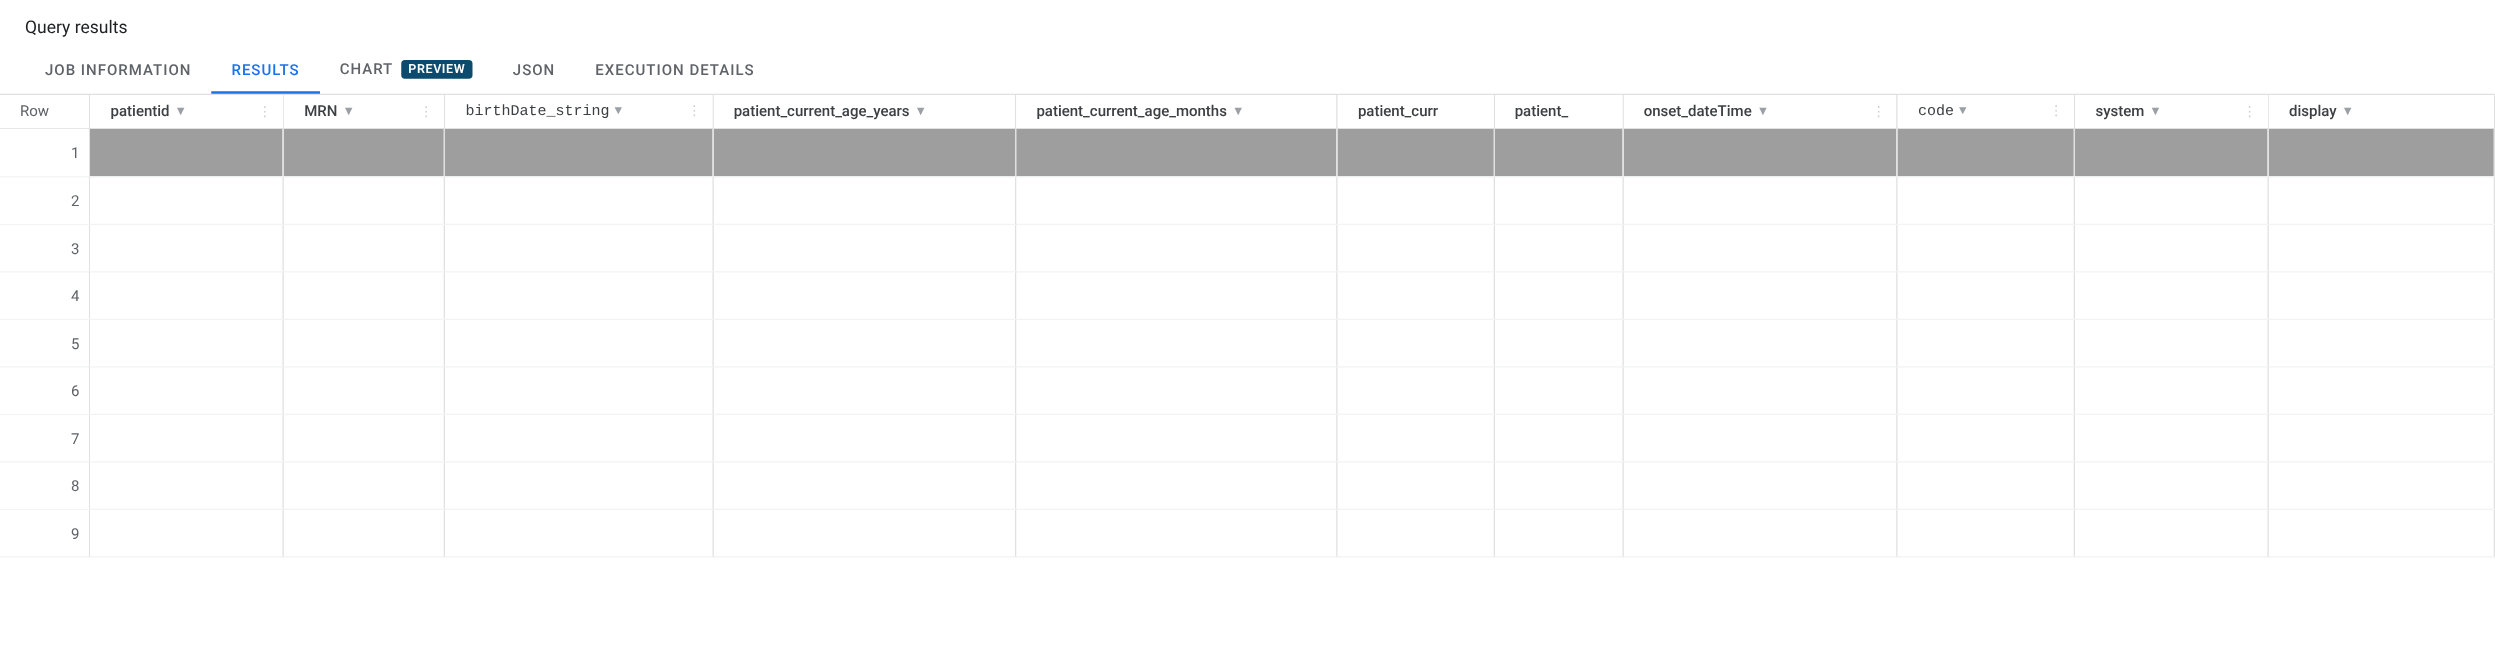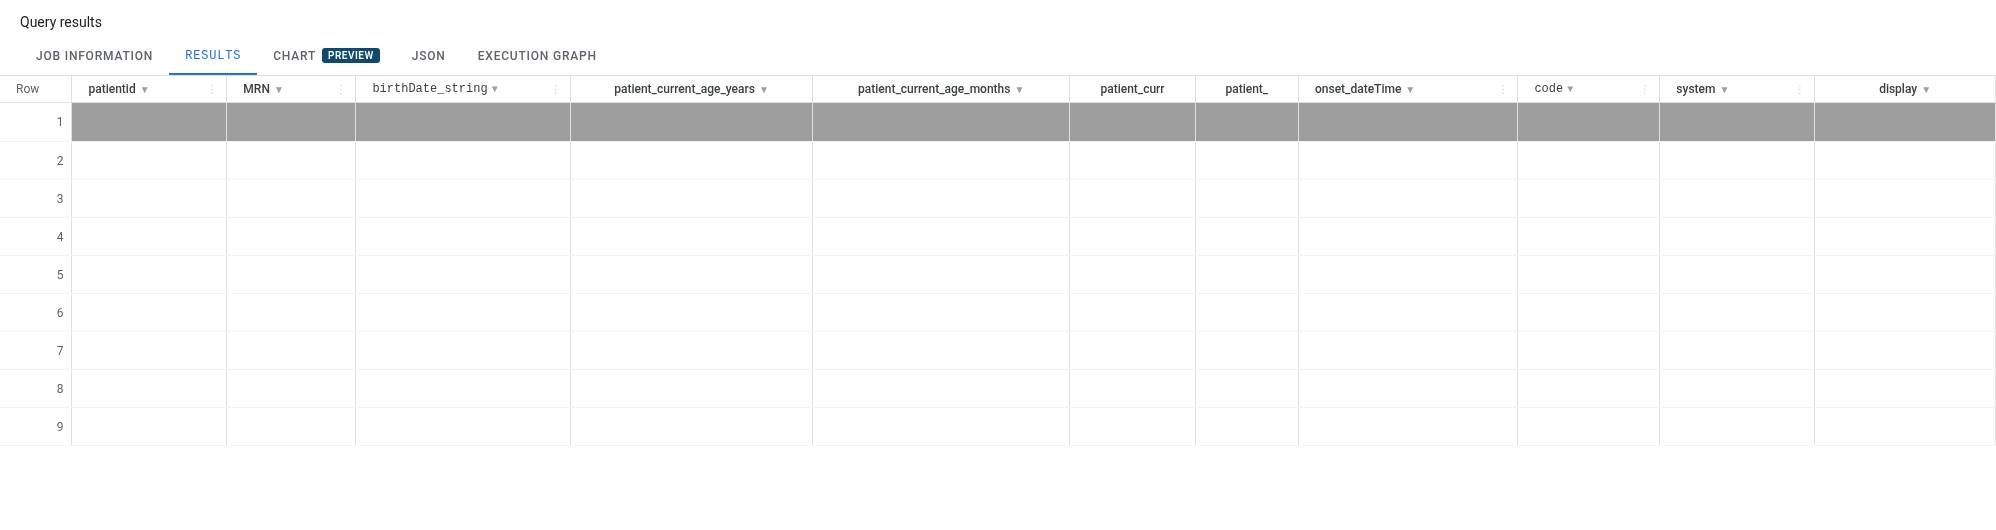--- a/index.html
+++ b/index.html
@@ -20,36 +20,35 @@
     .tabs-bar {
       display: flex;
       align-items: center;
       border-bottom: 1px solid #e0e0e0;
       padding: 0 20px;
       gap: 0;
     }
 
     .tab {
       display: flex;
-      align-items: center;
+      align-items: flex-start;
       padding: 10px 16px;
       font-size: 12px;
       font-weight: 500;
       letter-spacing: 0.8px;
       color: #5f6368;
       cursor: pointer;
       border-bottom: 2px solid transparent;
       white-space: nowrap;
       text-transform: uppercase;
     }
 
     .tab.active {
       color: #1a73e8;
       border-bottom: 2px solid #1a73e8;
-      font-family: Liberation Mono, monospace;
     }
 
     .tab .preview-badge {
       background: #0c4a6e;
       color: #fff;
       font-size: 10px;
       font-weight: 600;
       padding: 2px 6px;
       border-radius: 3px;
       margin-left: 6px;
@@ -82,21 +81,20 @@
       white-space: nowrap;
       text-align: left;
       vertical-align: middle;
       z-index: 2;
     }
 
     thead tr th .col-header-inner {
       display: flex;
       align-items: center;
       gap: 4px;
-      justify-content: center;
     }
 
     thead tr th .col-name {
       font-size: 12px;
       color: #3c4043;
     }
 
     thead tr th .sort-icon {
       color: #9aa0a6;
       font-size: 10px;
@@ -181,21 +179,21 @@
     <span>RESULTS</span>
   </div>
   <div class="tab">
     <span>CHART</span>
     <span class="preview-badge">PREVIEW</span>
   </div>
   <div class="tab">
     <span>JSON</span>
   </div>
   <div class="tab">
-    <span>EXECUTION GRAPH</span>
+    <span>EXECUTION DETAILS</span>
   </div>
 </div>
 
 <div class="table-container">
   <table>
     <thead>
       <tr>
         <th class="row-col">
           <span>Row</span>
         </th>

